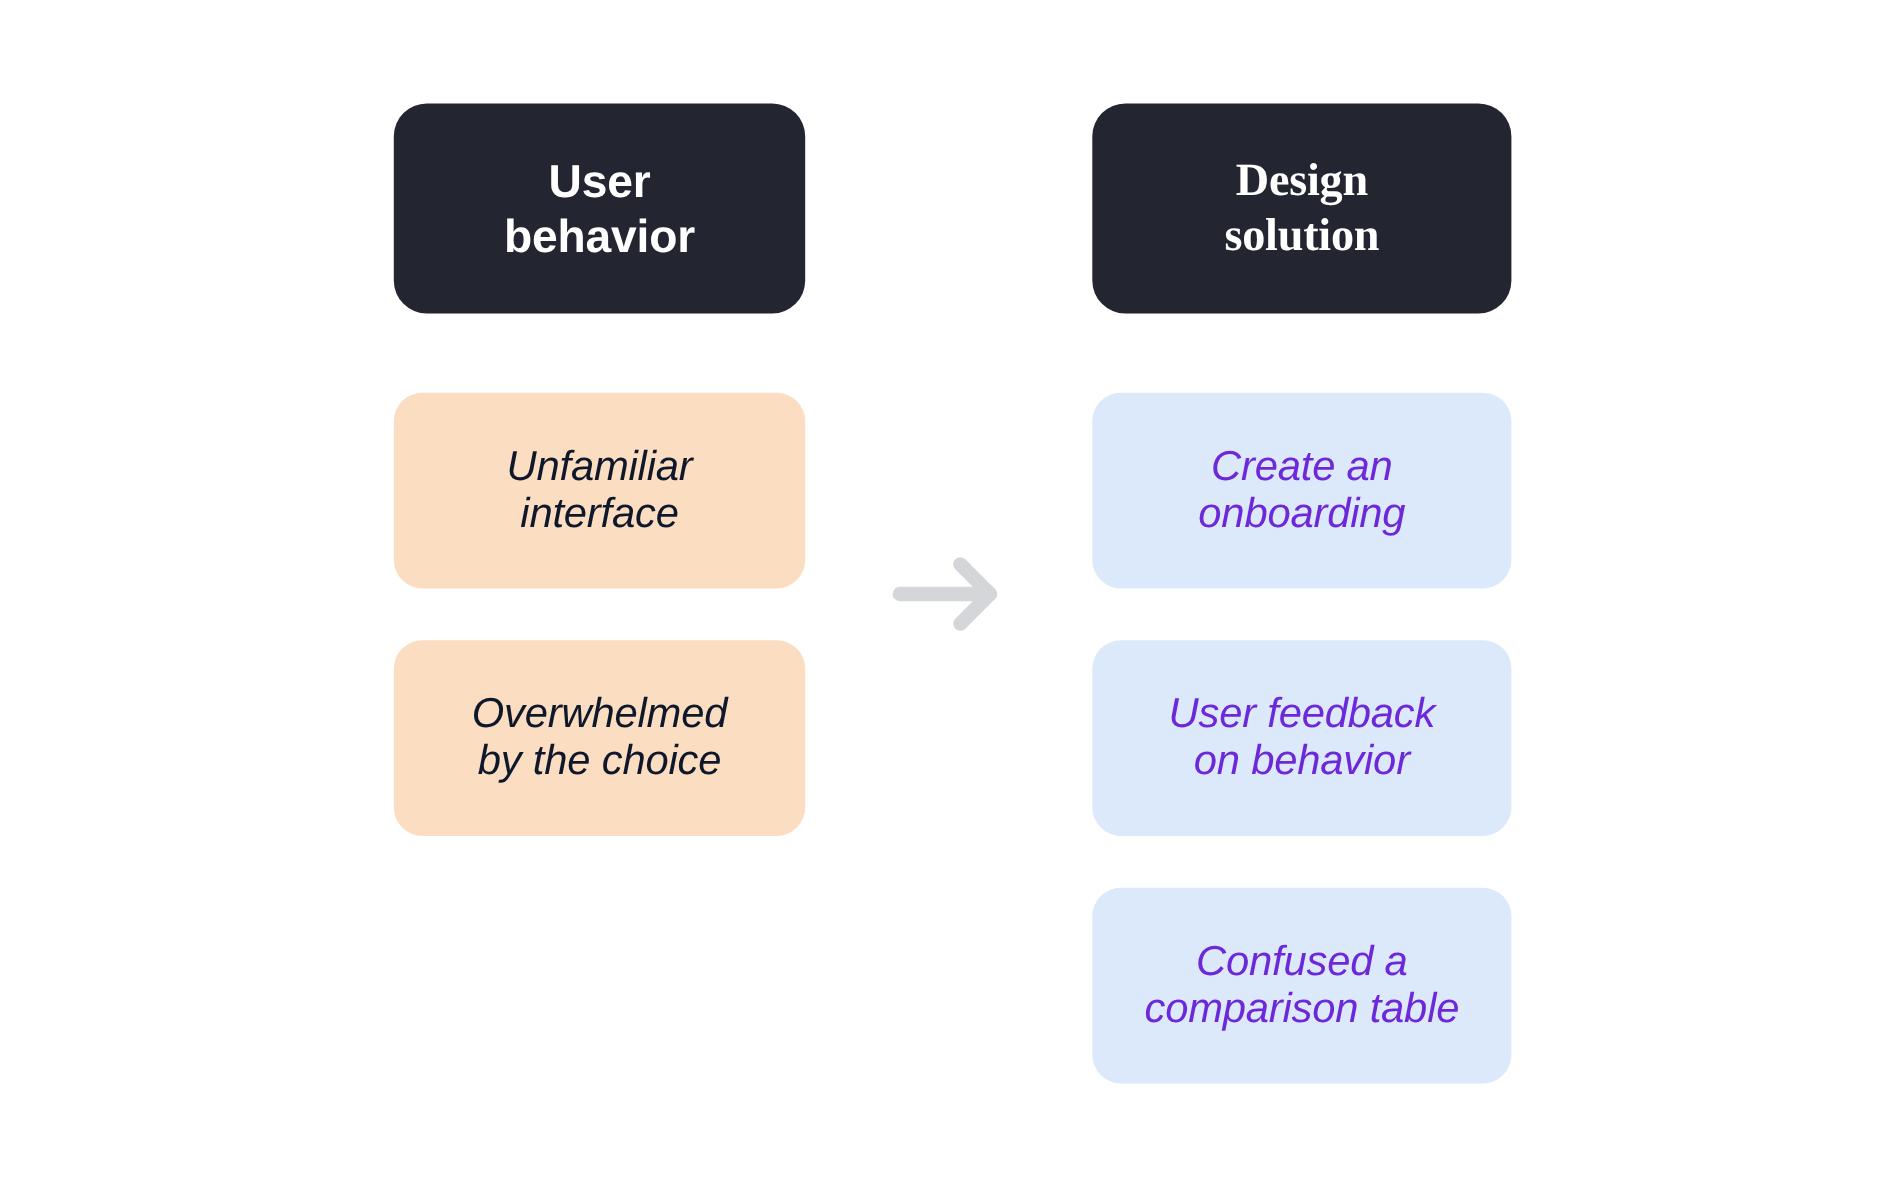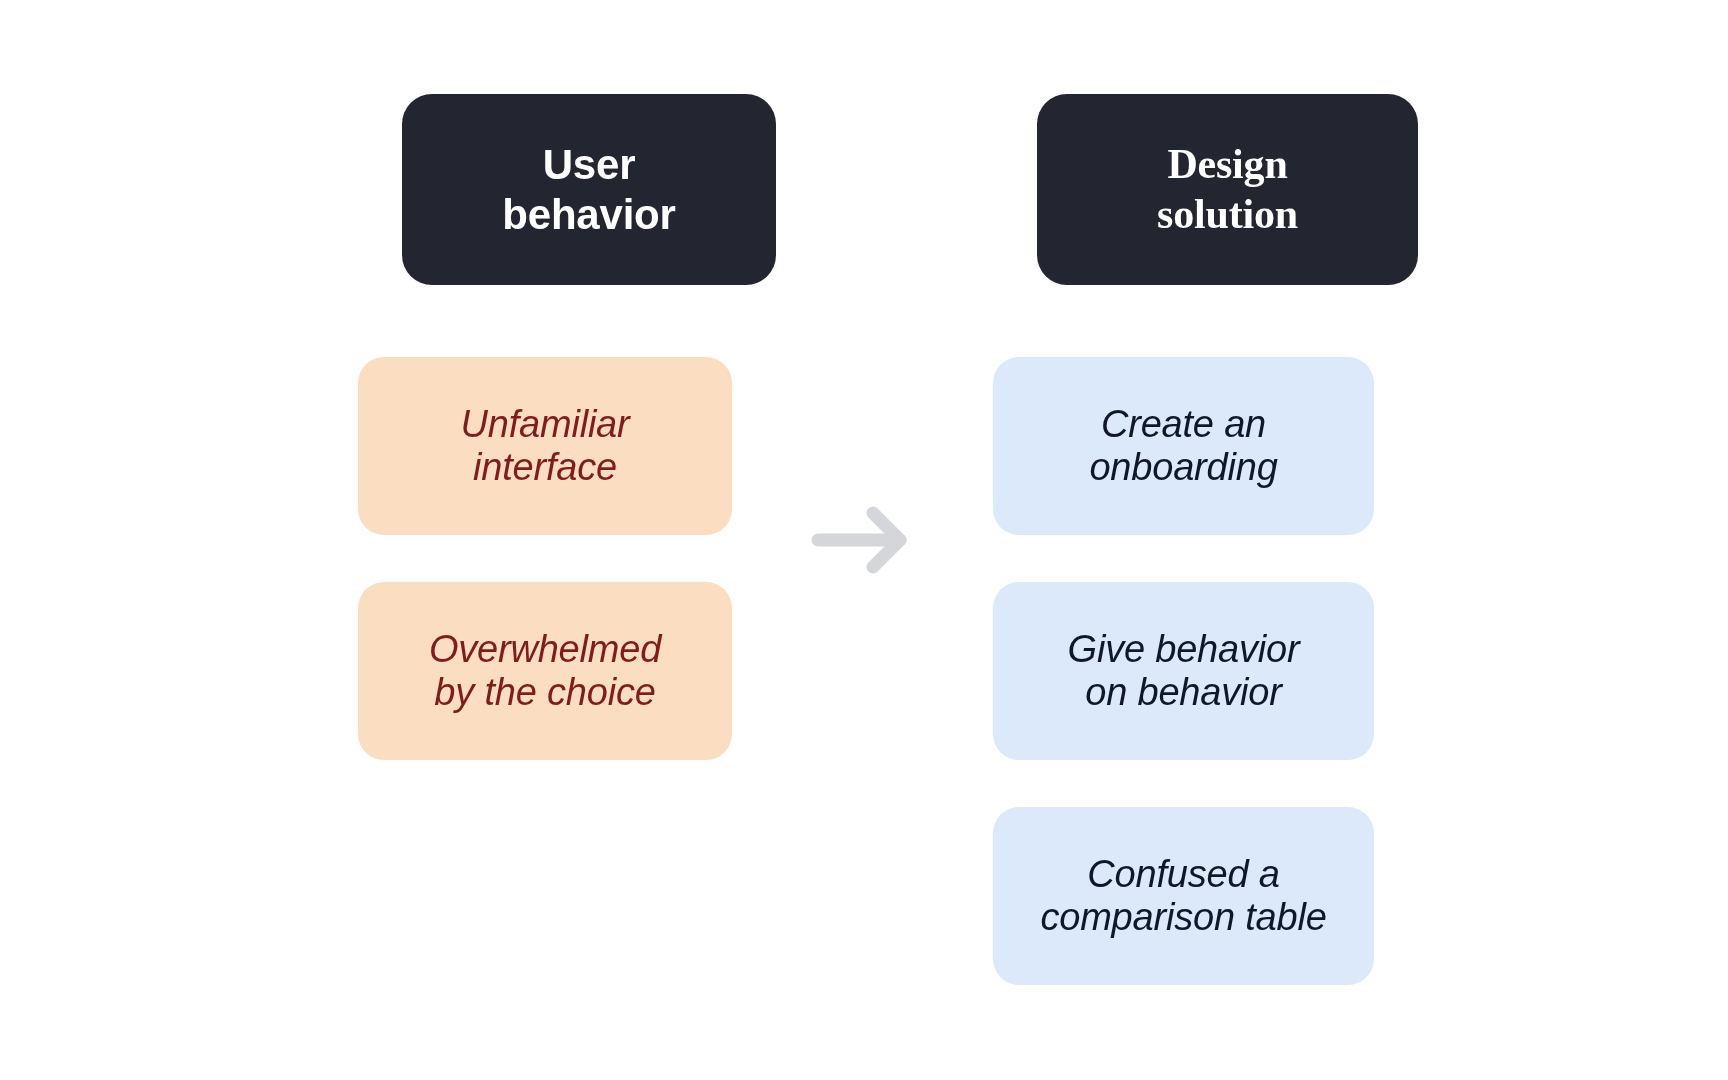--- a/index.html
+++ b/index.html
@@ -28,21 +28,20 @@
     position: absolute;
     top: 94px;
     height: 191px;
     border-radius: 30px;
     background: #232530;
     display: flex;
     align-items: center;
     justify-content: center;
     box-sizing: border-box;
     padding: 16px 18px;
-    margin-left: 44px;
   }
   .header-box .header-text {
     color: #ffffff;
     font-size: 42px;
     font-weight: bold;
     line-height: 1.18;
     text-align: center;
     letter-spacing: -0.2px;
     white-space: pre-line;
   }
@@ -76,28 +75,28 @@
     line-height: 1.14;
     text-align: center;
     letter-spacing: -0.2px;
     white-space: pre-line;
   }
 
   .card--behavior {
     background: #FBDDC2;
   }
   .card--behavior .card-text {
-    color: #7f1d1d;
+    color: #0f172a;
   }
 
   .card--solution {
     background: #DCE9FB;
   }
   .card--solution .card-text {
-    color: #0f172a;
+    color: #6d28d9;
   }
 
   
   #flow-arrow {
     position: absolute;
     left: 810px;
     top: 500px;
     width: 105px;
     height: 80px;
   }
@@ -137,21 +136,21 @@
   </div>
 
   <div class="column" id="column-solution">
 
     <div class="card card--solution">
       <div class="card-text">Create an
 onboarding</div>
     </div>
 
     <div class="card card--solution">
-      <div class="card-text">Give behavior
+      <div class="card-text">User feedback
 on behavior</div>
     </div>
 
     <div class="card card--solution">
       <div class="card-text">Confused a
 comparison table</div>
     </div>
   </div>
 
   <div id="flow-arrow">

